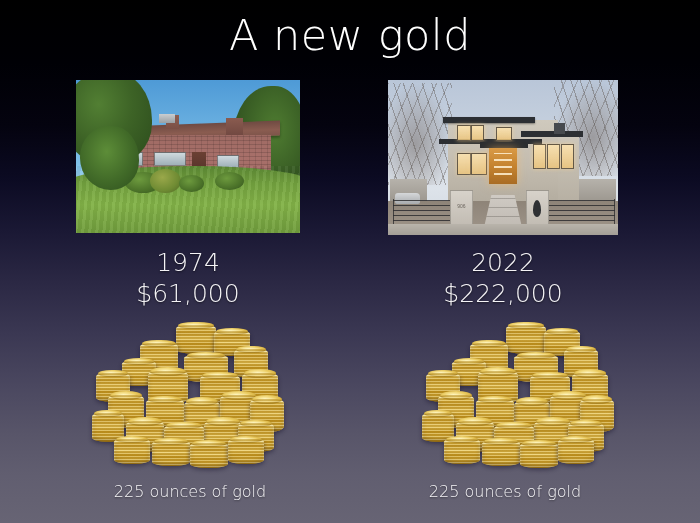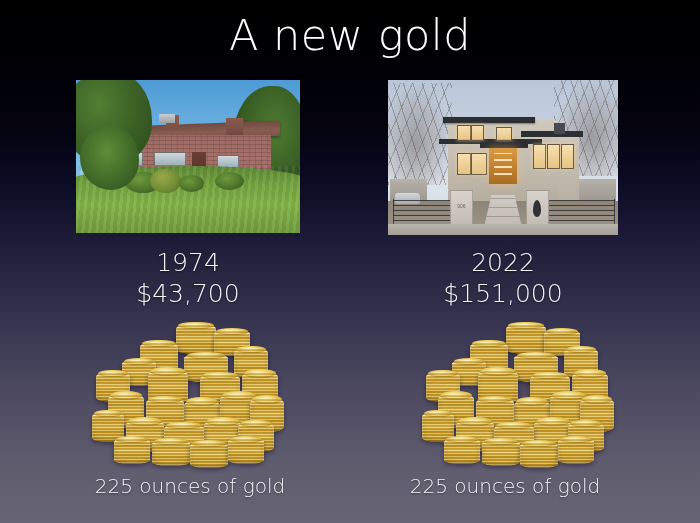--- a/index.html
+++ b/index.html
@@ -255,24 +255,25 @@
   .caption-year  { font-size: 25px; }
   .caption-price { font-size: 25px; }
 
   .cap-left  { left: 76px;  width: 224px; top: 248px; text-align: center; }
   .cap-right { left: 388px; width: 230px; top: 248px; }
 
   .gold-caption {
     position: absolute;
     text-align: center;
     color: #f6f5f8;
-    font-size: 20px;
+    font-size: 16px;
     font-weight: 300;
     font-family: "DejaVu Sans", sans-serif;
     text-shadow: 0 1px 2px rgba(0,0,0,0.45);
+    margin-top: 8px;
   }
   .gc-left  { left: 30px;  width: 320px; top: 474px; }
   .gc-right { left: 345px; width: 320px; top: 474px; }
 
   
   .goldpile { position: absolute; width: 200px; height: 150px; }
   .gp-left  { left: 88px;  top: 320px; }
   .gp-right { left: 418px; top: 320px; }
 
   .gstack {
@@ -379,26 +380,26 @@
       <div class="pillar pillar-r">
         <div class="pillar-oval"></div>
       </div>
 
       <div class="sidewalk"></div>
     </div>
   </div>
 
   <div class="caption cap-left">
     <div class="caption-year">1974</div>
-    <div class="caption-price">$43,700</div>
+    <div class="caption-price">$61,000</div>
   </div>
 
   <div class="caption cap-right">
     <div class="caption-year">2022</div>
-    <div class="caption-price">$151,000</div>
+    <div class="caption-price">$222,000</div>
   </div>
 
   <div class="goldpile gp-left" id="gp-left">
       <div class="gstack" style="left: 88px; top: 4px; width: 40px; height: 30px; z-index: 11;"></div>
       <div class="gstack" style="left: 126px; top: 10px; width: 36px; height: 26px; z-index: 14;"></div>
       <div class="gstack" style="left: 52px; top: 22px; width: 38px; height: 30px; z-index: 18;"></div>
       <div class="gstack" style="left: 34px; top: 40px; width: 34px; height: 26px; z-index: 20;"></div>
       <div class="gstack" style="left: 96px; top: 34px; width: 44px; height: 28px; z-index: 20;"></div>
       <div class="gstack" style="left: 146px; top: 28px; width: 34px; height: 30px; z-index: 19;"></div>
       <div class="gstack" style="left: 8px; top: 52px; width: 34px; height: 30px; z-index: 23;"></div>

